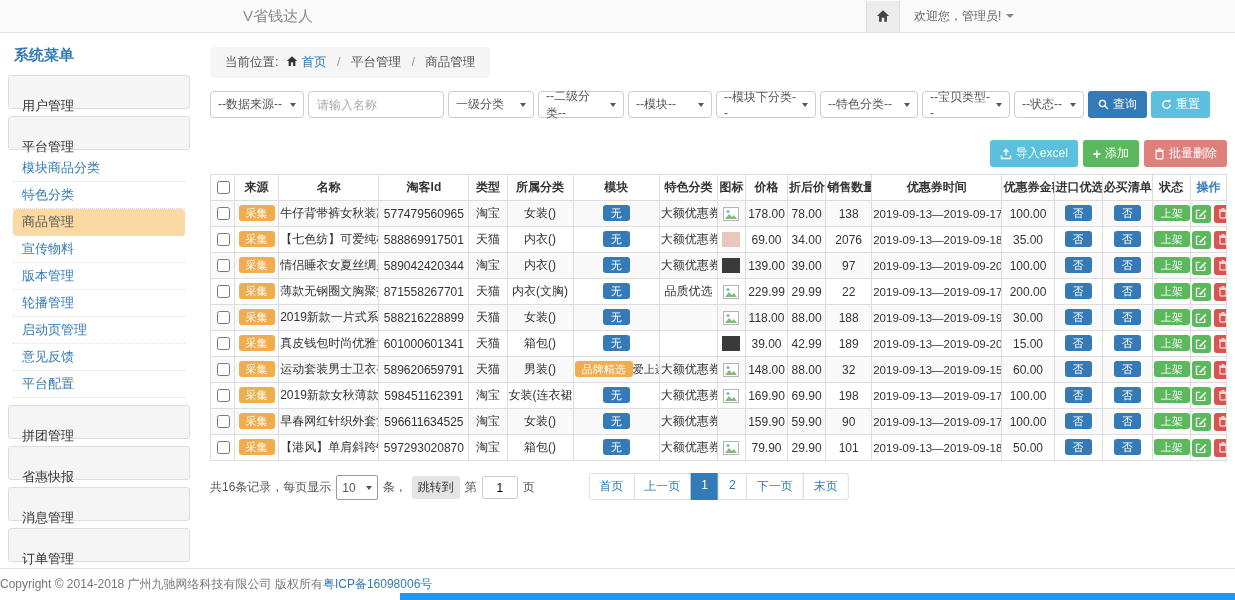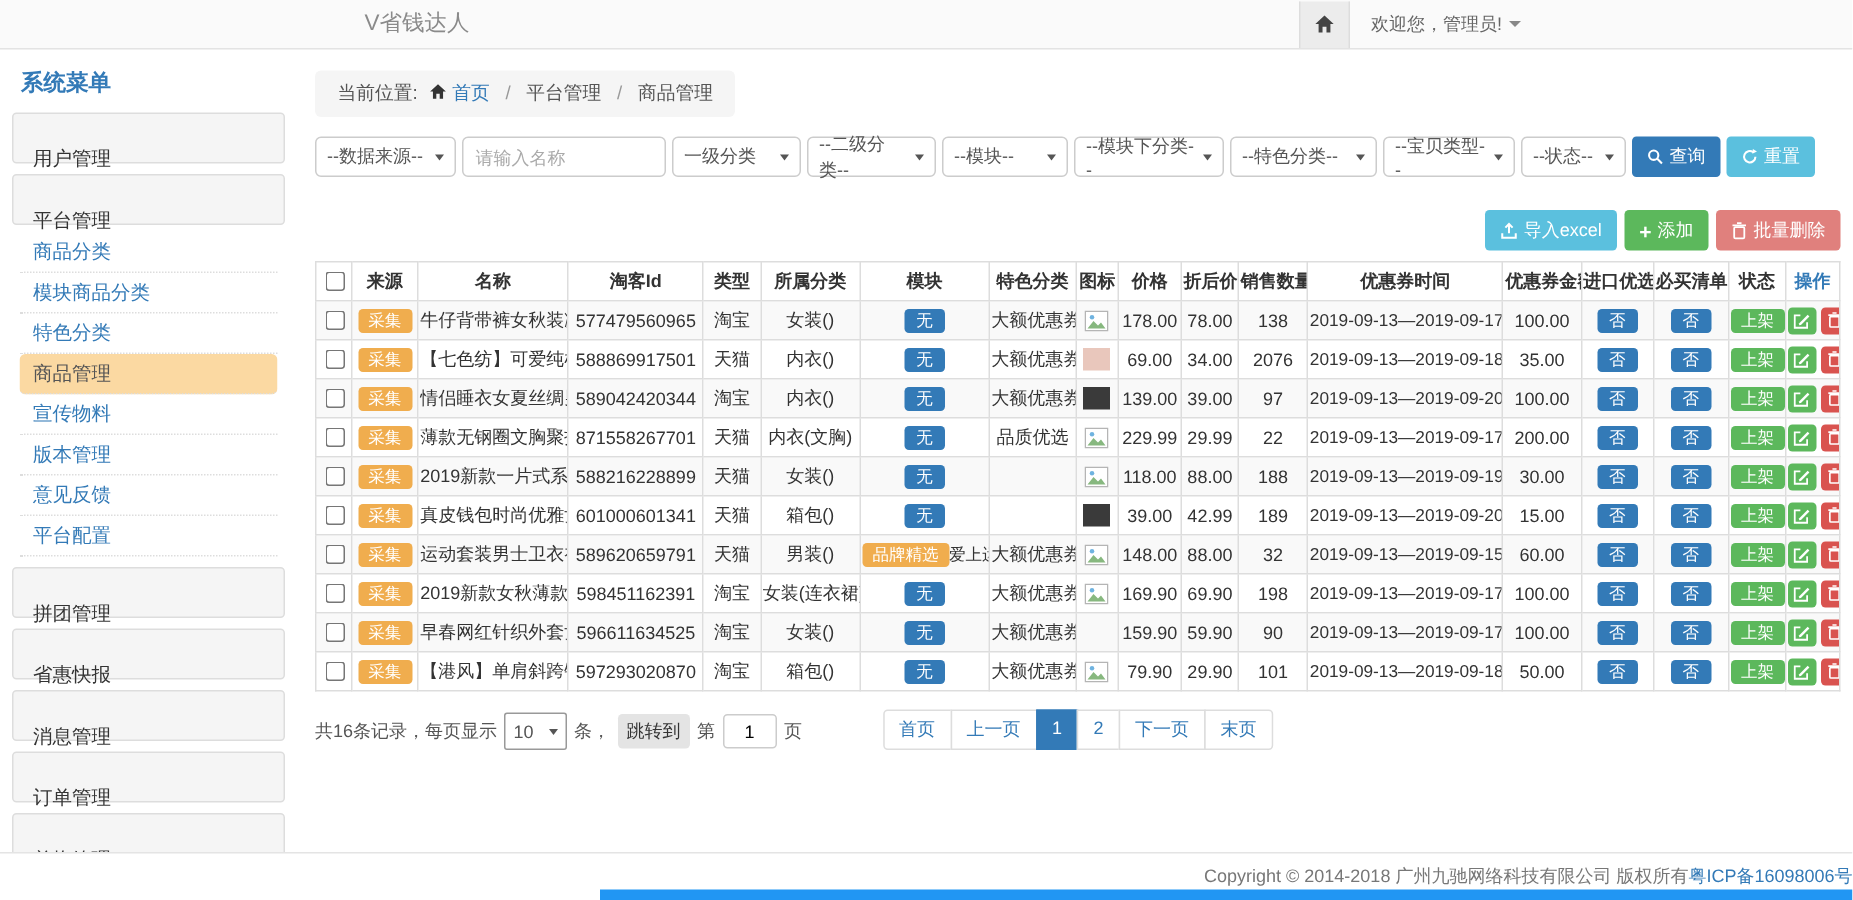--- a/index.html
+++ b/index.html
@@ -57,21 +57,21 @@
   .pageleft{display:flex;align-items:center;gap:5px;position:absolute;left:0;top:2px;}
   .mini-sel{border:1px solid #999;border-radius:2px;height:23px;display:flex;align-items:center;padding:0 5px;gap:5px;background:#fff;cursor:pointer;}
   .jump-btn{background:#e4e4e4;border-radius:3px;padding:3px 6px;color:#333;cursor:pointer;}
   .page-input{width:36px;height:23px;border:1px solid #ccc;border-radius:3px;text-align:center;font-size:12px;box-sizing:border-box;}
   .pagebtns{position:absolute;left:50%;transform:translateX(-50%);top:0;display:flex;}
   .pg{border:1px solid #ddd;background:#fff;color:#337ab7;padding:4px 10px;margin-left:-1px;cursor:pointer;font-size:12px;}
   .pg.active{background:#337ab7;color:#fff;border-color:#337ab7;}
   .pg:first-child{border-radius:3px 0 0 3px;margin-left:0;}
   .pg:last-child{border-radius:0 3px 3px 0;}
   
-  .footer{position:absolute;top:568px;left:0;right:0;height:32px;border-top:1px solid #e4e4e4;background:#fff;text-align:right;font-size:12px;color:#777;line-height:30px;z-index:6;}
+  .footer{position:absolute;top:568px;left:0;right:0;height:32px;border-top:1px solid #e4e4e4;background:#fff;text-align:left;font-size:12px;color:#777;line-height:30px;z-index:6;}
   .icp{color:#337ab7;cursor:pointer;}
   .bottom-bar{position:absolute;left:400px;right:0;bottom:0;height:7px;background:#2196f3;z-index:7;}
 </style>
 </head>
 <body>
 
 <div class="top-header">
   <div class="brand">V省钱达人</div>
   <div class="header-right">
     <div class="home-box">
@@ -90,26 +90,27 @@
 
 <div class="sidebar">
   <div class="side-title">系统菜单</div>
   <div class="panel">
     <span>用户管理</span>
   </div>
   <div class="panel">
     <span>平台管理</span>
   </div>
   <div class="submenu" id="submenu">
-      <div class="sub-item">商品分类</div>
       <div class="sub-item">模块商品分类</div>
       <div class="sub-item">特色分类</div>
       <div class="sub-item active">商品管理</div>
       <div class="sub-item">宣传物料</div>
       <div class="sub-item">版本管理</div>
+      <div class="sub-item">轮播管理</div>
+      <div class="sub-item">启动页管理</div>
       <div class="sub-item">意见反馈</div>
       <div class="sub-item">平台配置</div>
     </div>
   <div id="side-bottom">
       <div class="panel">拼团管理</div>
       <div class="panel">省惠快报</div>
       <div class="panel">消息管理</div>
       <div class="panel">订单管理</div>
       <div class="panel">兑换管理</div>
       <div class="panel">结算管理</div>

